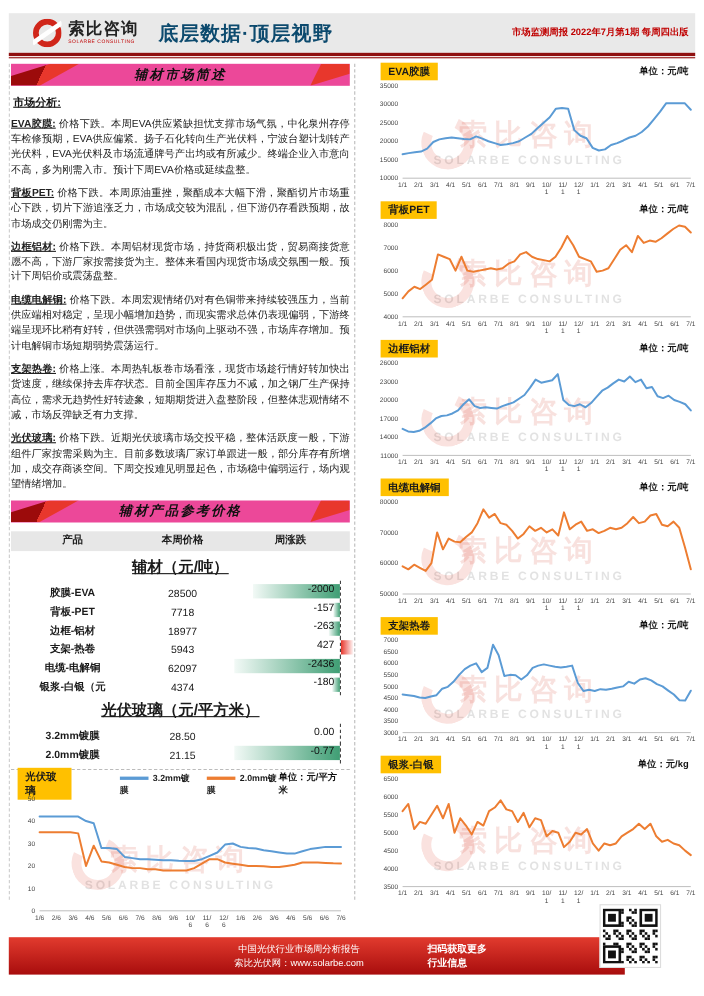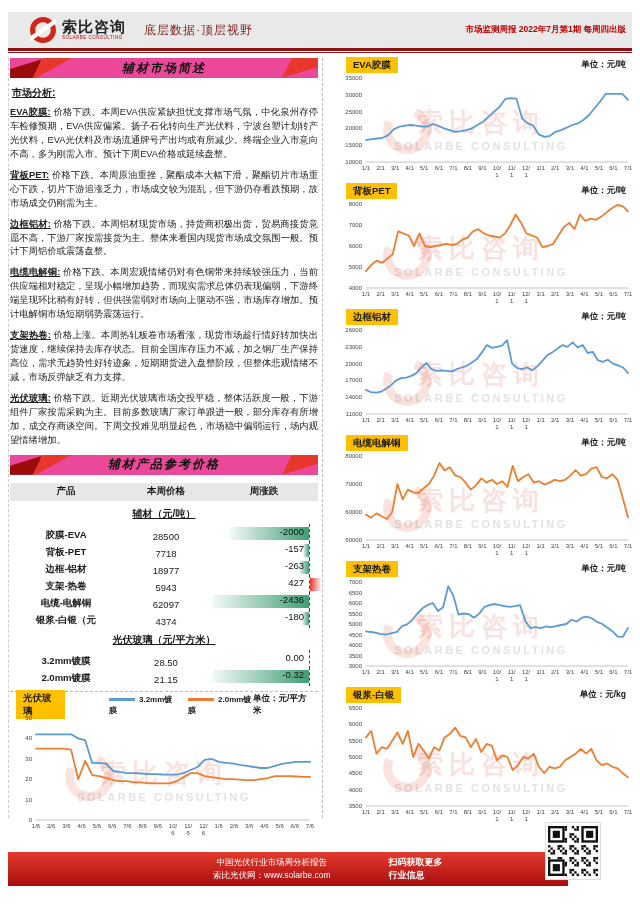--- a/index.html
+++ b/index.html
@@ -7,21 +7,21 @@
   .page { position:relative; width:640px; height:905px; background:#fff; overflow:hidden; }
 
   
   .top-header { position:absolute; left:8px; top:12px; width:624px; height:36px; background:#e9e9e9;
     display:flex; align-items:center; }
   .logo-wrap { display:flex; align-items:center; margin-left:22px; }
   .logo-mark { width:26px; height:26px; margin-right:6px; }
   .logo-text { display:flex; flex-direction:column; line-height:1; }
   .logo-cn { font-size:15px; font-weight:bold; color:#222; letter-spacing:1px; }
   .logo-en { font-size:4.5px; color:#c00000; letter-spacing:0.5px; margin-top:2px; }
-  .tagline { font-size:12px; font-weight:normal; color:#7f1d1d; margin-left:18px; letter-spacing:1px; }
+  .tagline { font-size:18px; font-weight:bold; color:#0c4a6e; margin-left:18px; letter-spacing:1px; }
   .issue { margin-left:auto; margin-right:6px; font-size:8.5px; font-weight:bold; color:#c00000; }
   .redline1 { position:absolute; left:8px; top:48px; width:624px; height:3px; background:#8f1010; }
   .redline2 { position:absolute; left:8px; top:52px; width:624px; height:1px; background:#8f1010; }
 
   
   .col-left  { position:absolute; left:10px; top:58px; width:308px; }
   .col-right { position:absolute; left:328px; top:56px; width:306px; }
   .col-divider { position:absolute; left:322px; top:58px; height:760px; border-left:1px dashed #bbb; }
   .page-edge { position:absolute; left:8px; top:58px; height:760px; border-left:1px dashed #ccc; }
 
@@ -38,21 +38,21 @@
   .mk-heading { font-size:10px; font-weight:bold; text-decoration:underline; margin:4px 0 6px 2px; }
   .para { font-size:9.3px; line-height:1.5; text-align:justify; margin-bottom:7px; color:#222; }
   .para .lead { font-weight:bold; text-decoration:underline; }
 
   
   .ptable { width:308px; font-size:9.5px; margin-top:2px; }
   .pt-head { display:flex; background:#e7e7e7; font-weight:bold; height:18px; align-items:center; }
   .pt-c1 { width:112px; text-align:center; }
   .pt-c2 { width:88px; text-align:center; }
   .pt-c3 { width:108px; text-align:center; }
-  .pt-group { text-align:center; font-weight:bold; text-decoration:underline; padding:6px 0 4px 0; font-size:10px; }
+  .pt-group { text-align:center; font-weight:bold; text-decoration:underline; padding:6px 0 4px 0; font-size:14px; }
   .pt-row { display:flex; height:17px; align-items:flex-end; }
   .pt-name { width:112px; text-align:center; font-weight:bold; }
   .pt-price { width:88px; text-align:center; }
   .pt-chg { width:108px; position:relative; height:100%; }
   .pt-axis { position:absolute; left:99px; top:-1px; height:19px; border-left:1px dashed #444; }
   .pt-bar-neg { position:absolute; right:9px; top:2px; height:13px;
     background:linear-gradient(to right,rgba(76,175,132,0.07),#3f9e74); }
   .pt-bar-pos { position:absolute; left:100px; top:2px; height:13px;
     background:linear-gradient(to right,#e8372c,rgba(232,55,44,0.05)); }
   .pt-num { position:absolute; right:14px; top:1.5px; font-size:9.5px; color:#111; }
@@ -200,21 +200,21 @@
               <span class="pt-axis"></span>
               <span class="pt-num">0.00</span>
             </span>
           </div>
           <div class="pt-row">
             <span class="pt-name">2.0mm镀膜</span>
             <span class="pt-price">21.15</span>
             <span class="pt-chg">
               <span class="pt-bar-neg" style="width:96px"></span>
               <span class="pt-axis"></span>
-              <span class="pt-num">-0.32</span>
+              <span class="pt-num">-0.77</span>
             </span>
           </div>
         </div>
     </div>
 
     <div class="dash-sep"></div>
 
     <div class="chart-block tall">
       <div class="chart-head" style="padding-left:6px;">
         <span class="chart-label">光伏玻璃</span>

